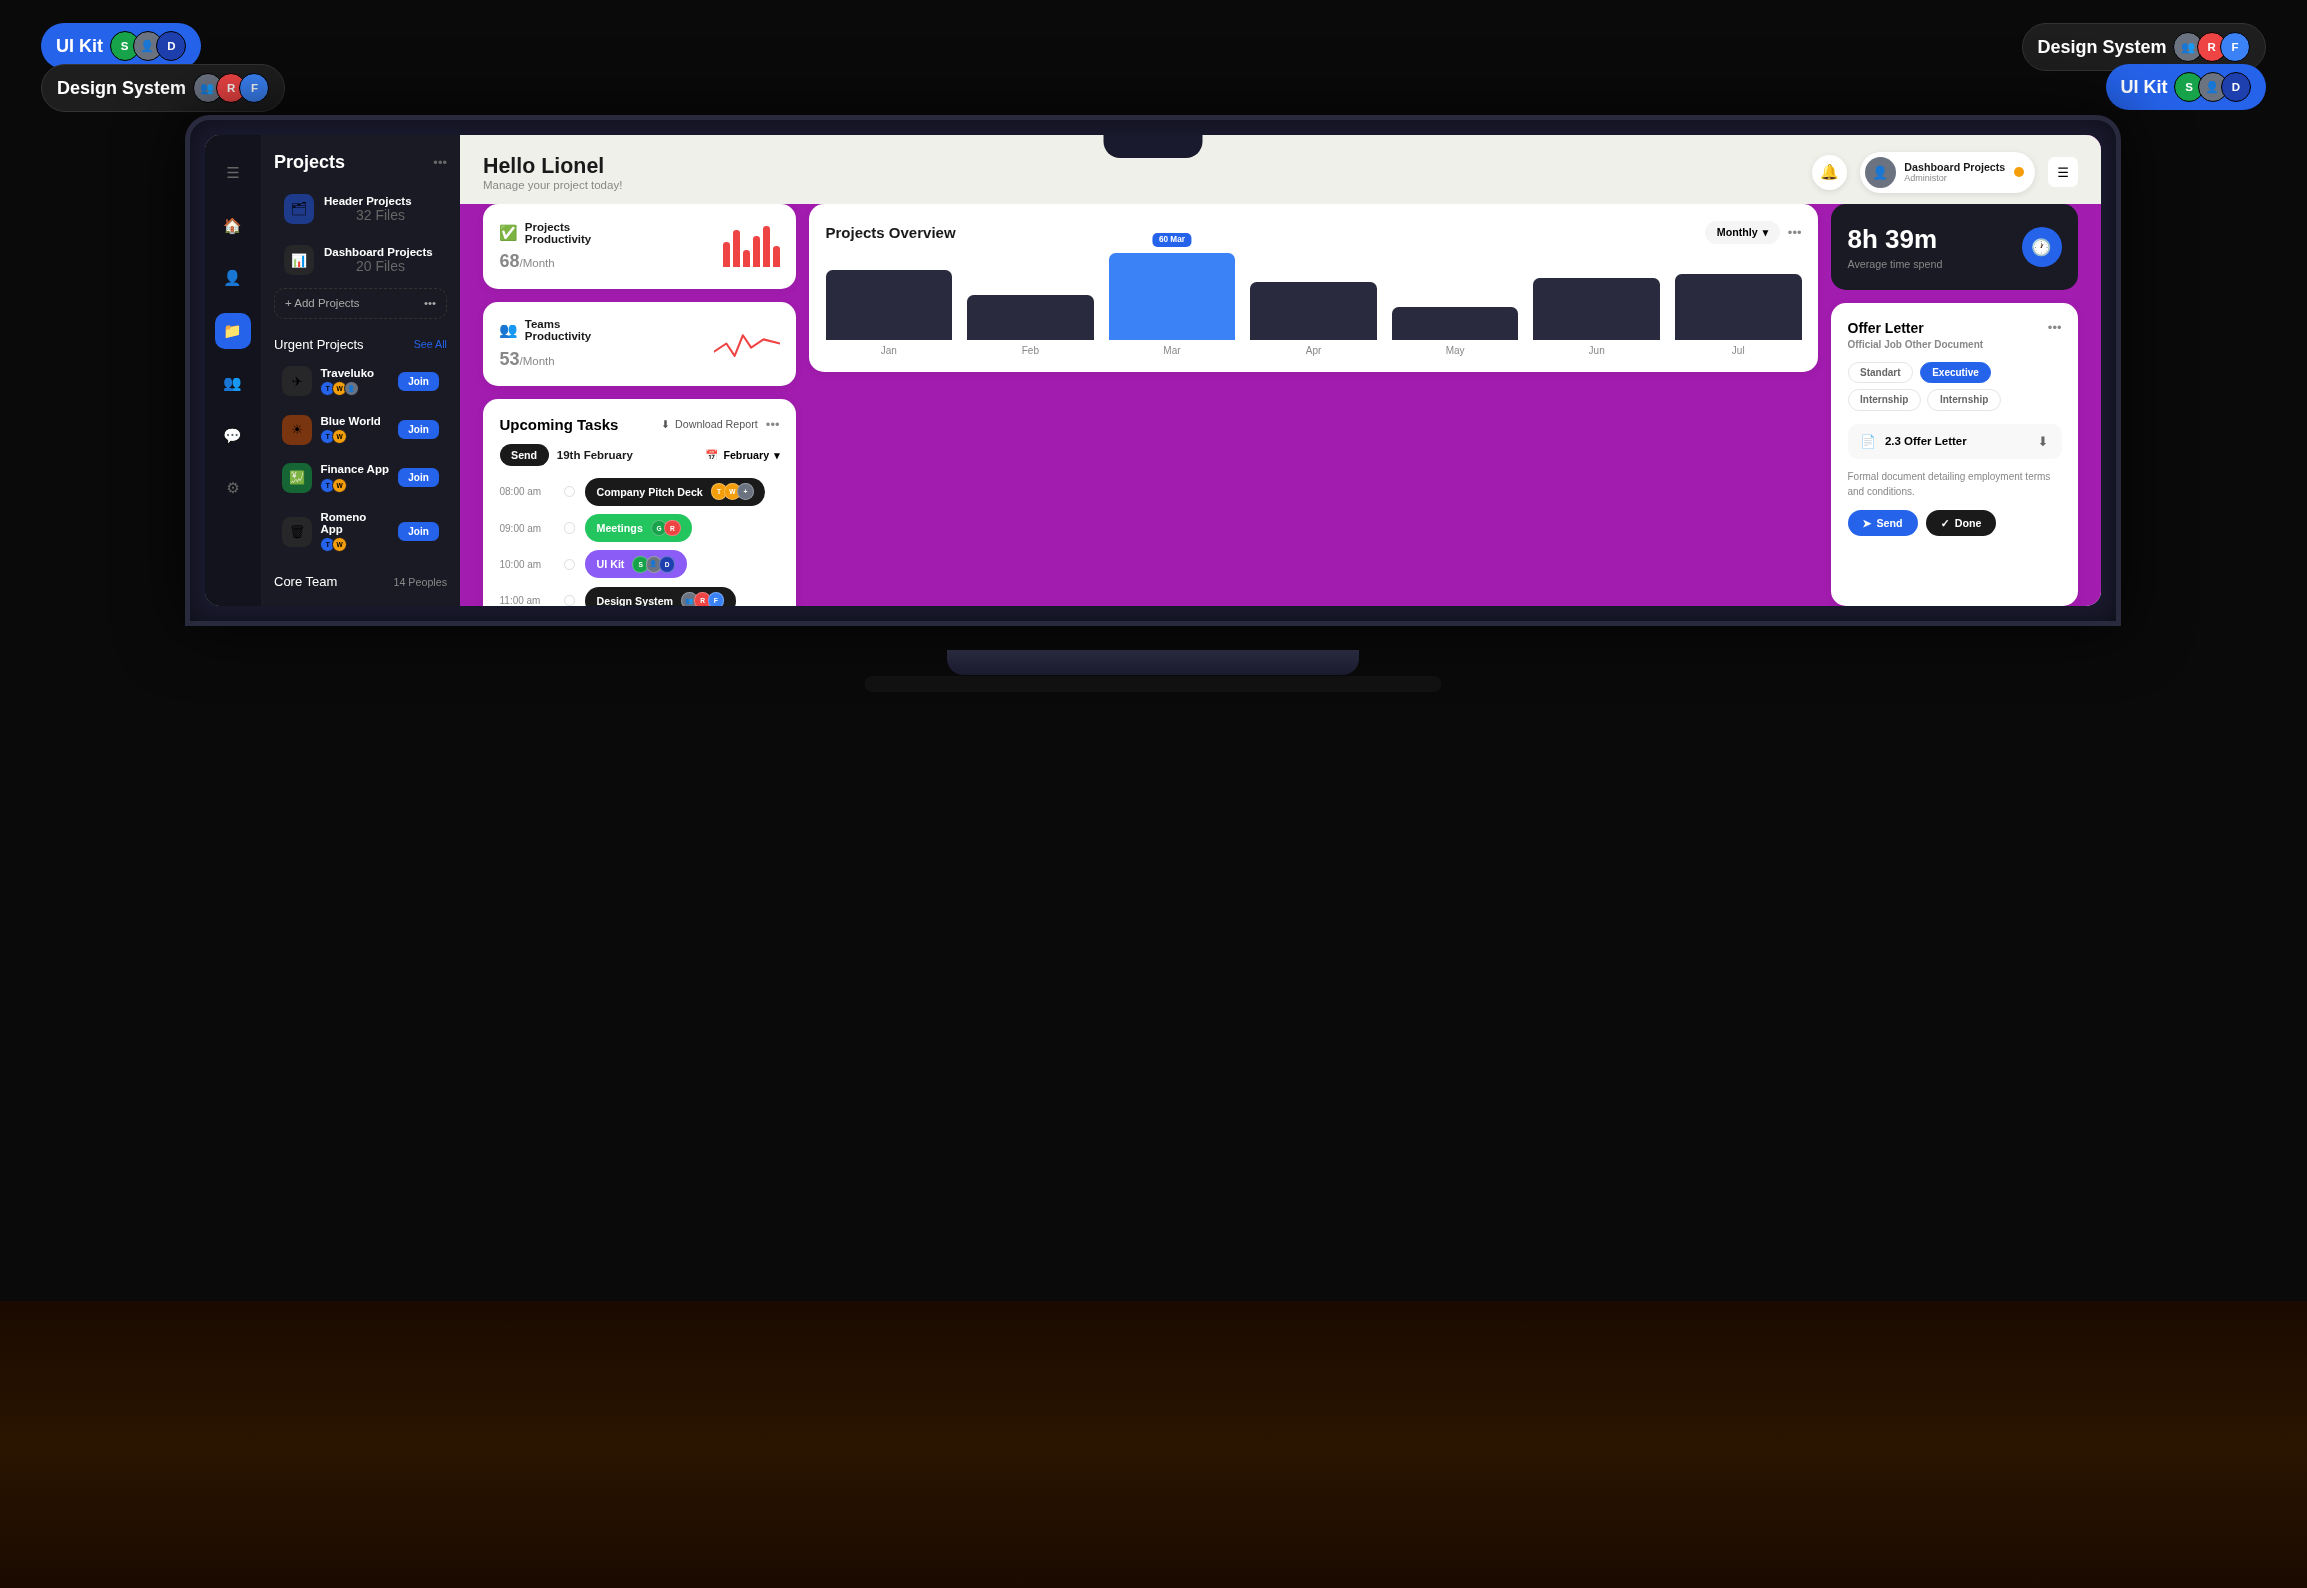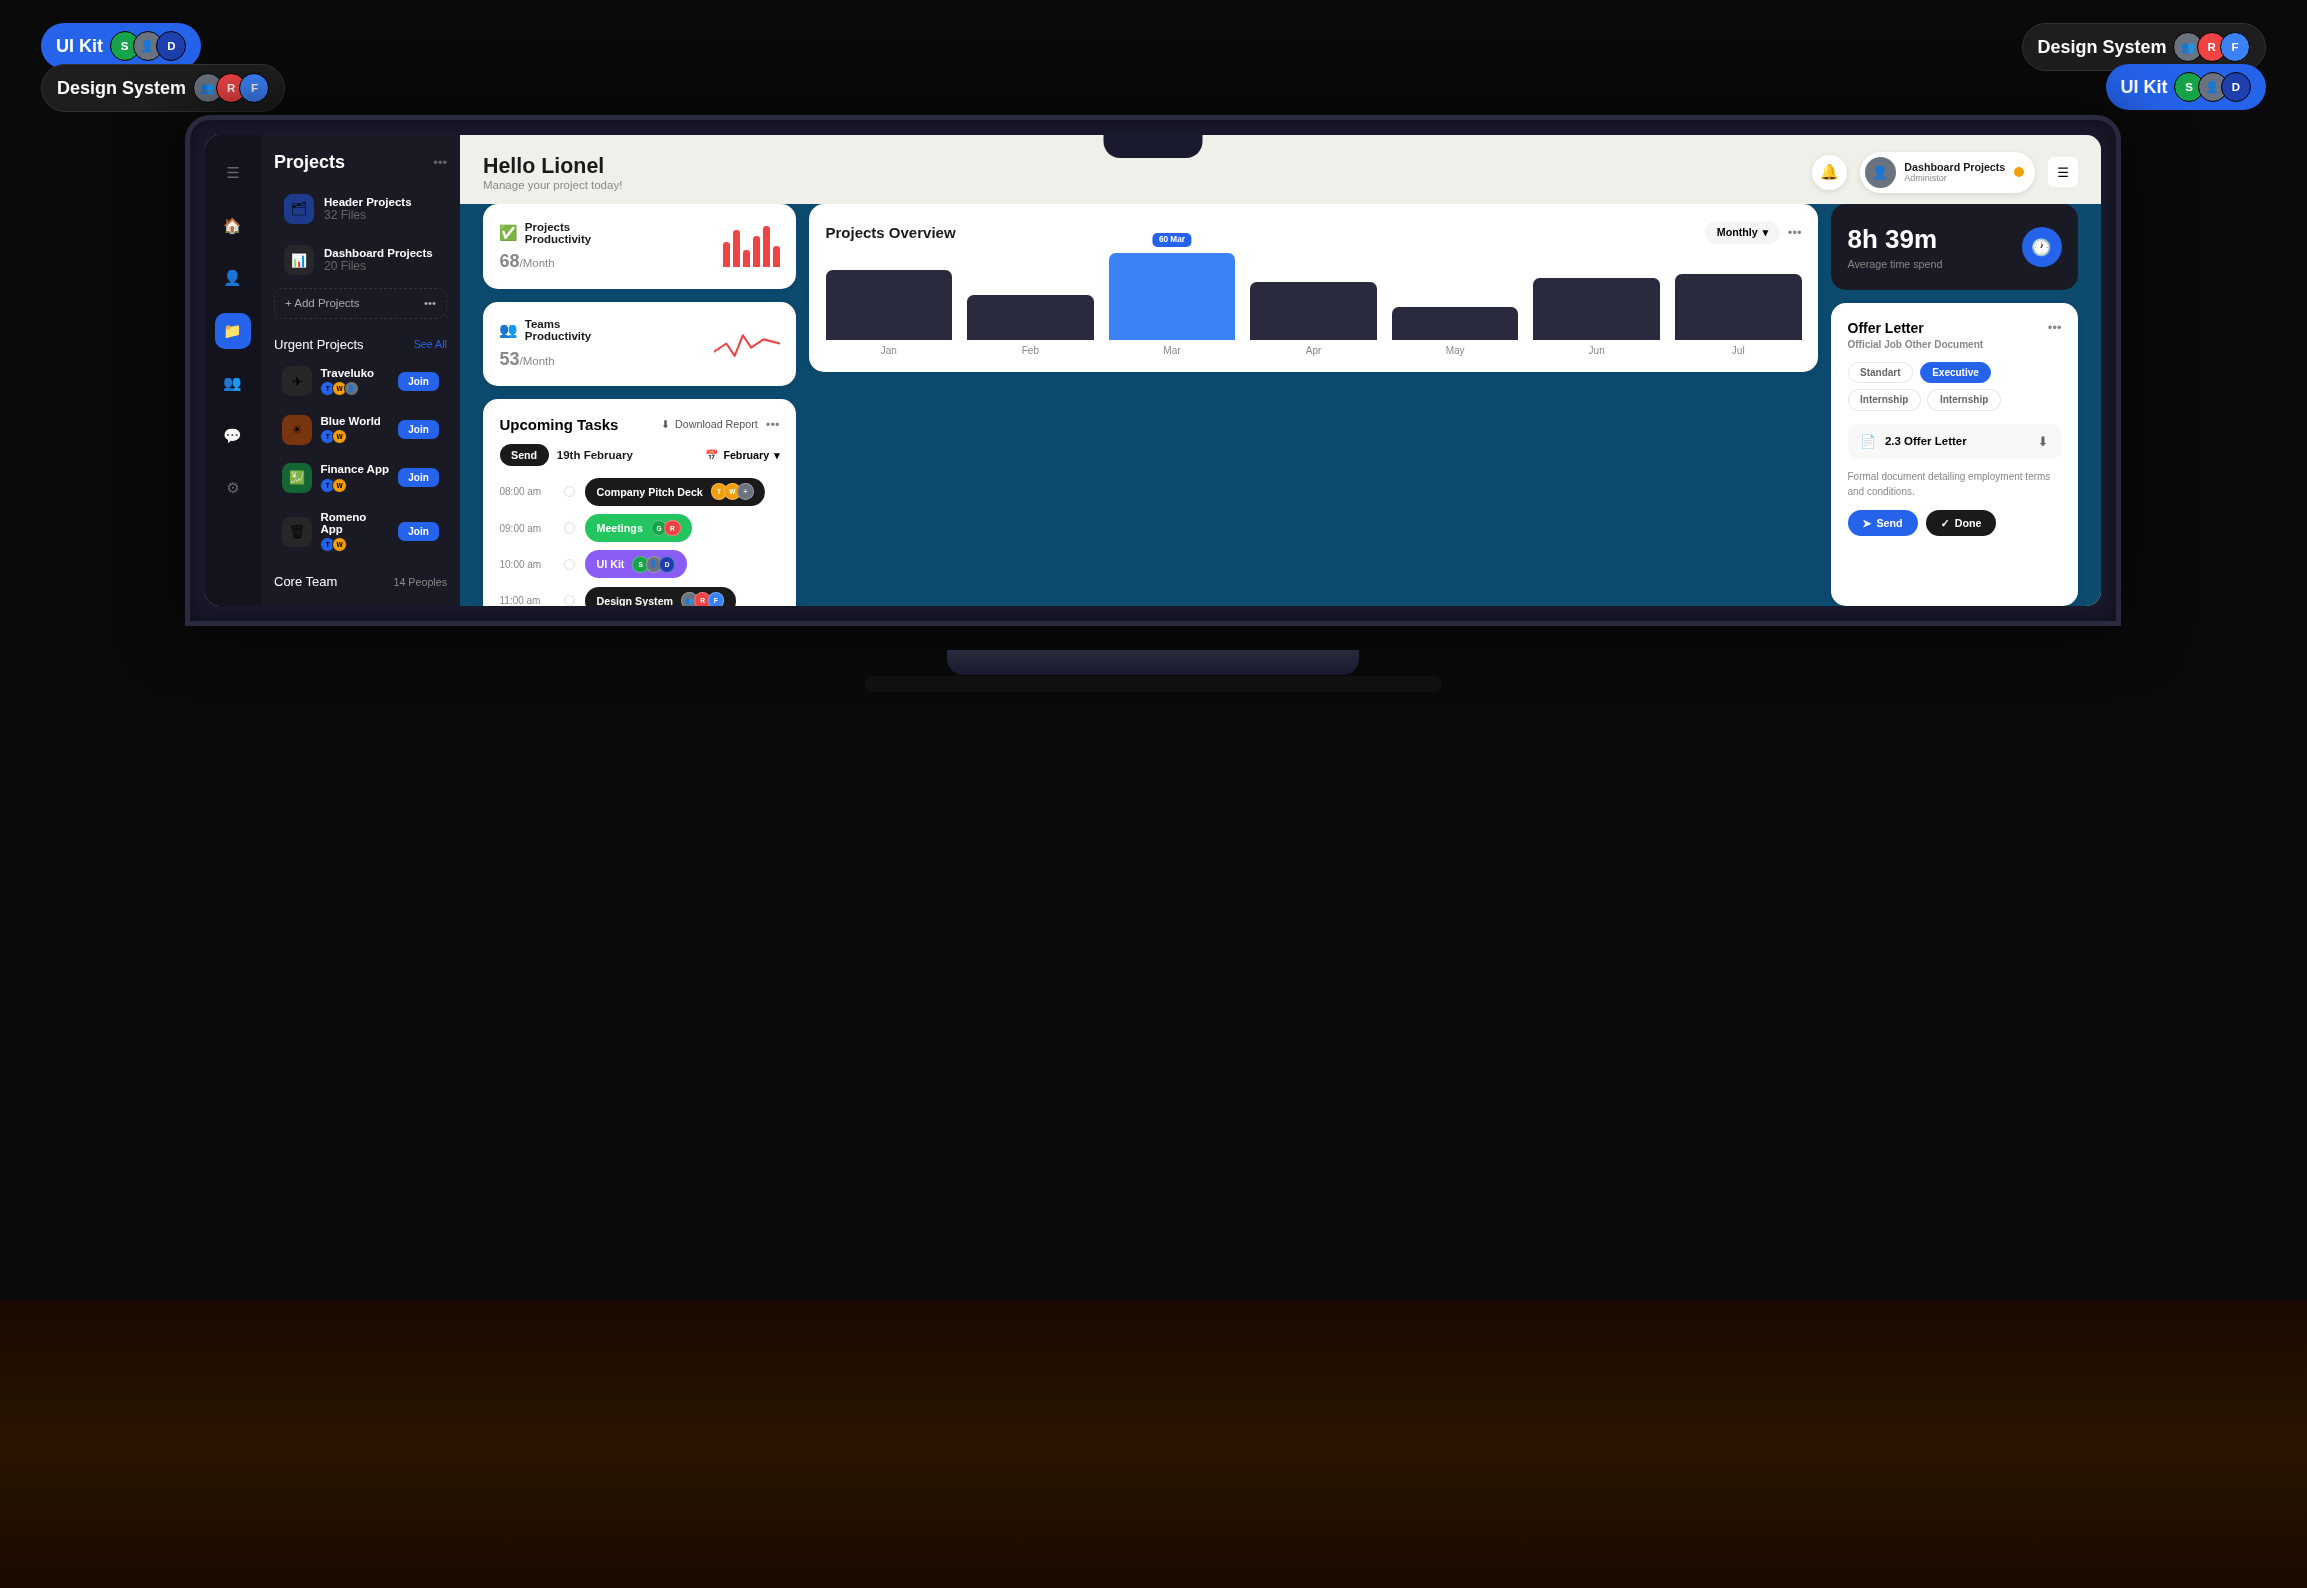--- a/index.html
+++ b/index.html
@@ -149,21 +149,21 @@
 
     .project-icon {
       width: 30px; height: 30px;
       border-radius: 8.2px;
       display: flex; align-items: center; justify-content: center;
       font-size: 13px;
       flex-shrink: 0;
     }
     .project-info { flex: 1; }
     .project-name { color: white; font-size: 11.5px; font-weight: 600; }
-    .project-files { color: #666; font-size: 12px; }
+    .project-files { color: #666; font-size: 14px; text-align: center; }
 
     .add-project-btn {
       display: flex; align-items: flex-start; gap: 8.2px;
       padding: 8.2px 10px;
       border: 1.6px dashed #333;
       border-radius: 10px;
       cursor: pointer;
       color: #aaa;
       font-size: 11.5px;
       margin-bottom: 5px;
@@ -220,21 +220,21 @@
       display: flex; align-items: center; gap: 8.2px;
       padding: 6.6px 8.2px;
       border-radius: 10px;
       margin-bottom: 3.3px;
       cursor: pointer;
     }
 
     
     .main-content {
       flex: 1;
-      background: #0c4a6e;
+      background: #a21caf;
       display: flex;
       flex-direction: column;
       overflow: hidden;
     }
 
     
     .main-header {
       display: flex; align-items: center; justify-content: space-between;
       padding: 16.5px 23px 11.5px;
       background: #f0f0ea;

